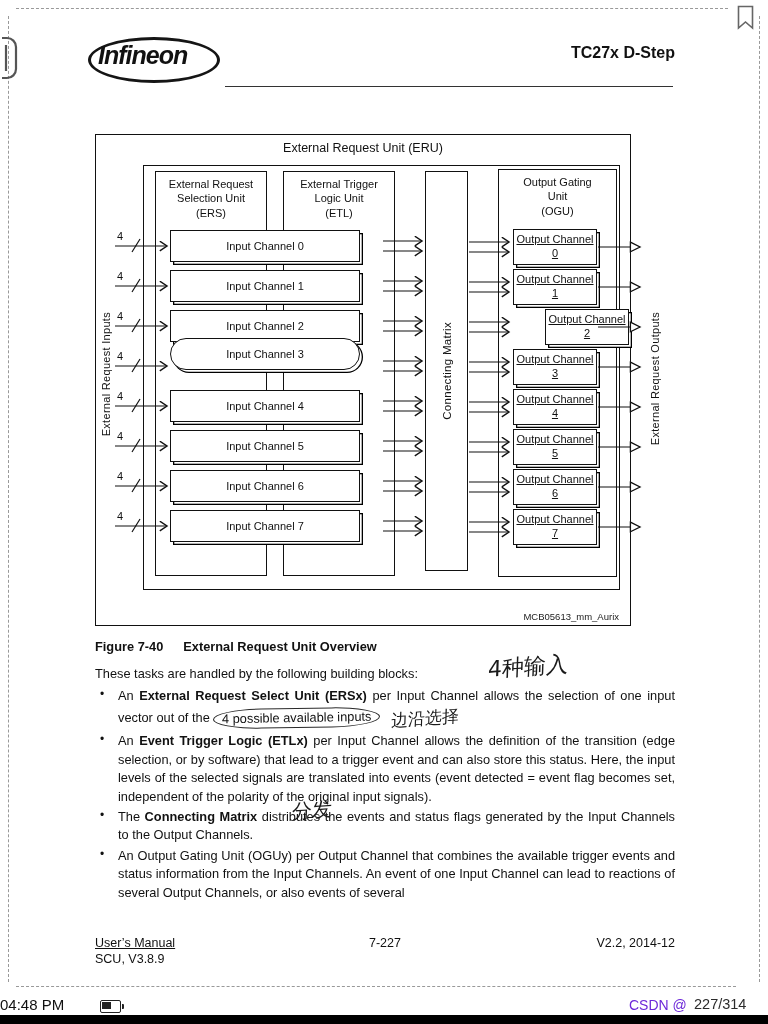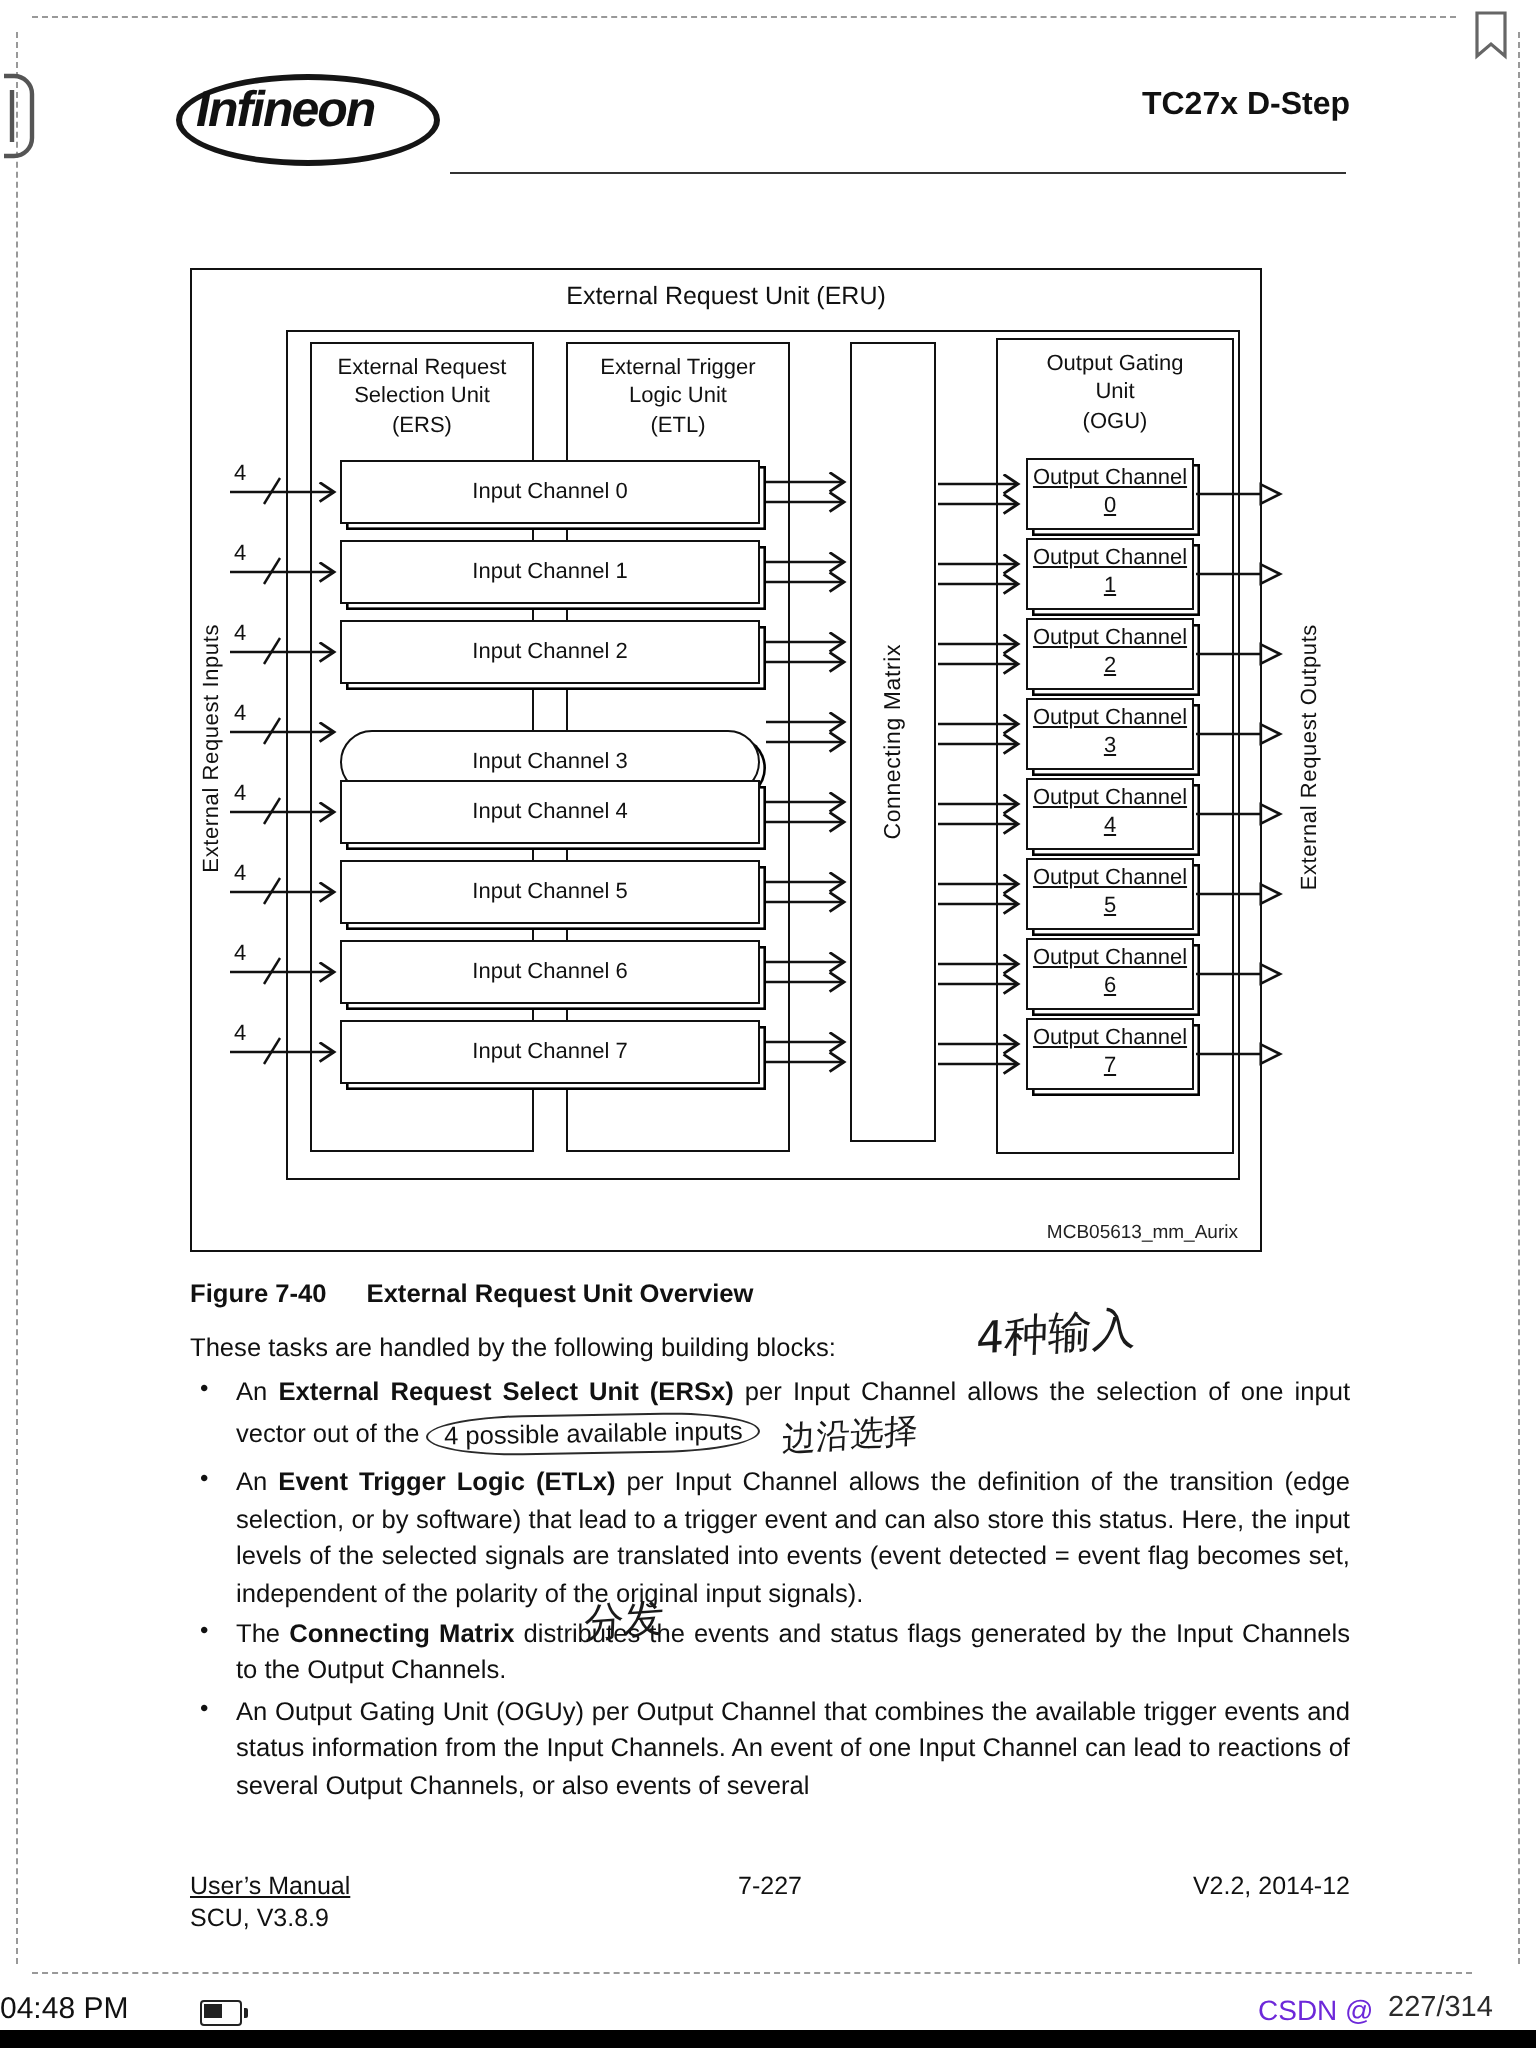--- a/index.html
+++ b/index.html
@@ -8,21 +8,21 @@
   .abs{position:absolute;}
   .dash-h{position:absolute;border-top:1px dashed #999;height:0;}
   .dash-v{position:absolute;border-left:1px dashed #999;width:0;}
   
   .dwrap{position:absolute;left:95px;top:134px;width:580px;height:500px;}
   .box{position:absolute;border:1.4px solid #111;background:#fff;box-sizing:border-box;}
   .eru-title{position:absolute;left:0;top:7px;width:536px;text-align:center;font-size:12.5px;}
   .col-title{font-size:11px;text-align:center;line-height:1.3;padding-top:5px;}
   .chan{position:absolute;border:1.3px solid #111;background:#fff;box-sizing:border-box;z-index:2;
         box-shadow:3px 3px 0 -1.3px #fff, 3px 3px 0 0 #000;text-align:center;font-size:11px;}
-  .ic{left:75px;width:210px;height:32px;line-height:30px;}
+  .ic{left:75px;width:190px;height:32px;line-height:30px;}
   .oc{left:418px;width:84px;height:36px;line-height:1.25;padding-top:3px;text-decoration:underline;}
   .vlabel{writing-mode:vertical-rl;transform:rotate(180deg);font-size:11px;letter-spacing:.3px;white-space:nowrap;}
   .vwrap{position:absolute;display:flex;align-items:center;justify-content:center;}
   .mcb{position:absolute;right:12px;bottom:7px;font-size:9.5px;color:#222;}
   .al{stroke:#111;stroke-width:1.2;fill:none;}
   .at{font-size:11px;fill:#111;}
   
   .figcap{position:absolute;left:95px;top:639px;font-weight:bold;font-size:12.8px;}
   .figcap .t{margin-left:20px;}
   .body-text{position:absolute;left:95px;top:665px;width:580px;font-size:12.8px;line-height:1.44;text-align:justify;}
@@ -110,29 +110,29 @@
       <div class="col-title">
         <div>Output Gating</div>
         <div>Unit</div>
         <div>(OGU)</div>
       </div>
     </div>
 
     <div class="chan ic" style="top:96px;">Input Channel 0</div>
     <div class="chan ic" style="top:136px;">Input Channel 1</div>
     <div class="chan ic" style="top:176px;">Input Channel 2</div>
-    <div class="chan ic" style="top:231px;border-radius:16px;">Input Channel 3</div>
+    <div class="chan ic" style="top:204px;border-radius:16px;">Input Channel 3</div>
     <div class="chan ic" style="top:256px;">Input Channel 4</div>
     <div class="chan ic" style="top:296px;">Input Channel 5</div>
     <div class="chan ic" style="top:336px;">Input Channel 6</div>
     <div class="chan ic" style="top:376px;">Input Channel 7</div>
 
     <div class="chan oc" style="top:95px;">Output Channel 0</div>
     <div class="chan oc" style="top:135px;">Output Channel 1</div>
-    <div class="chan oc" style="top:175px;">Output Channel 2</div>
+    <div class="chan oc" style="top:175px;margin-left:32px;">Output Channel 2</div>
     <div class="chan oc" style="top:215px;">Output Channel 3</div>
     <div class="chan oc" style="top:255px;">Output Channel 4</div>
     <div class="chan oc" style="top:295px;">Output Channel 5</div>
     <div class="chan oc" style="top:335px;">Output Channel 6</div>
     <div class="chan oc" style="top:375px;">Output Channel 7</div>
 
     <div class="vwrap" style="left:2px;top:95px;width:18px;height:290px;">
       <span class="vlabel">External Request Inputs</span>
     </div>
     <div class="vwrap" style="left:551px;top:95px;width:18px;height:300px;">

